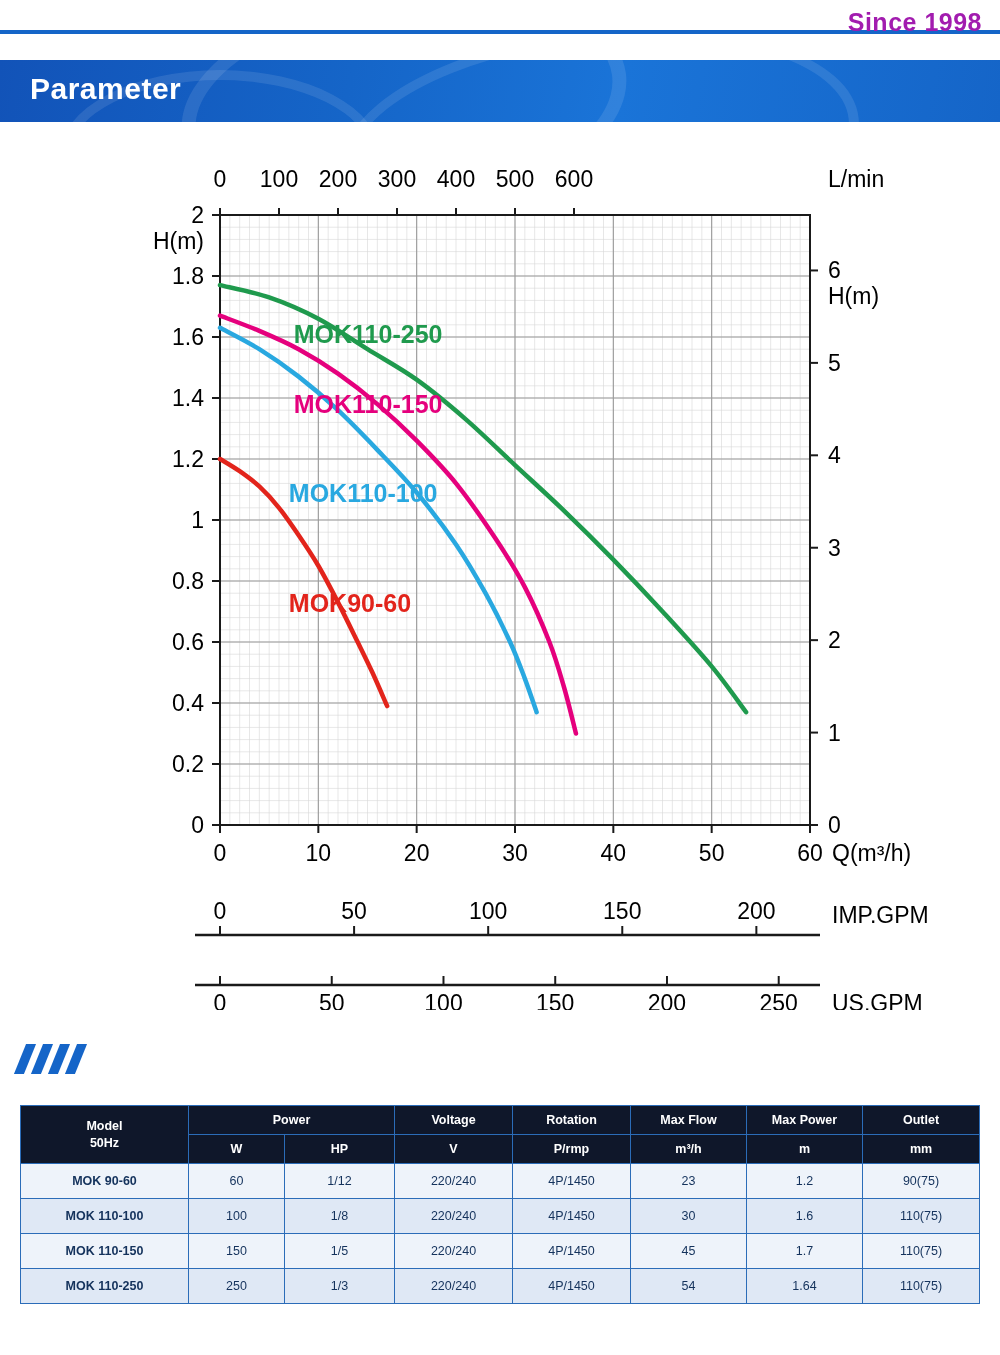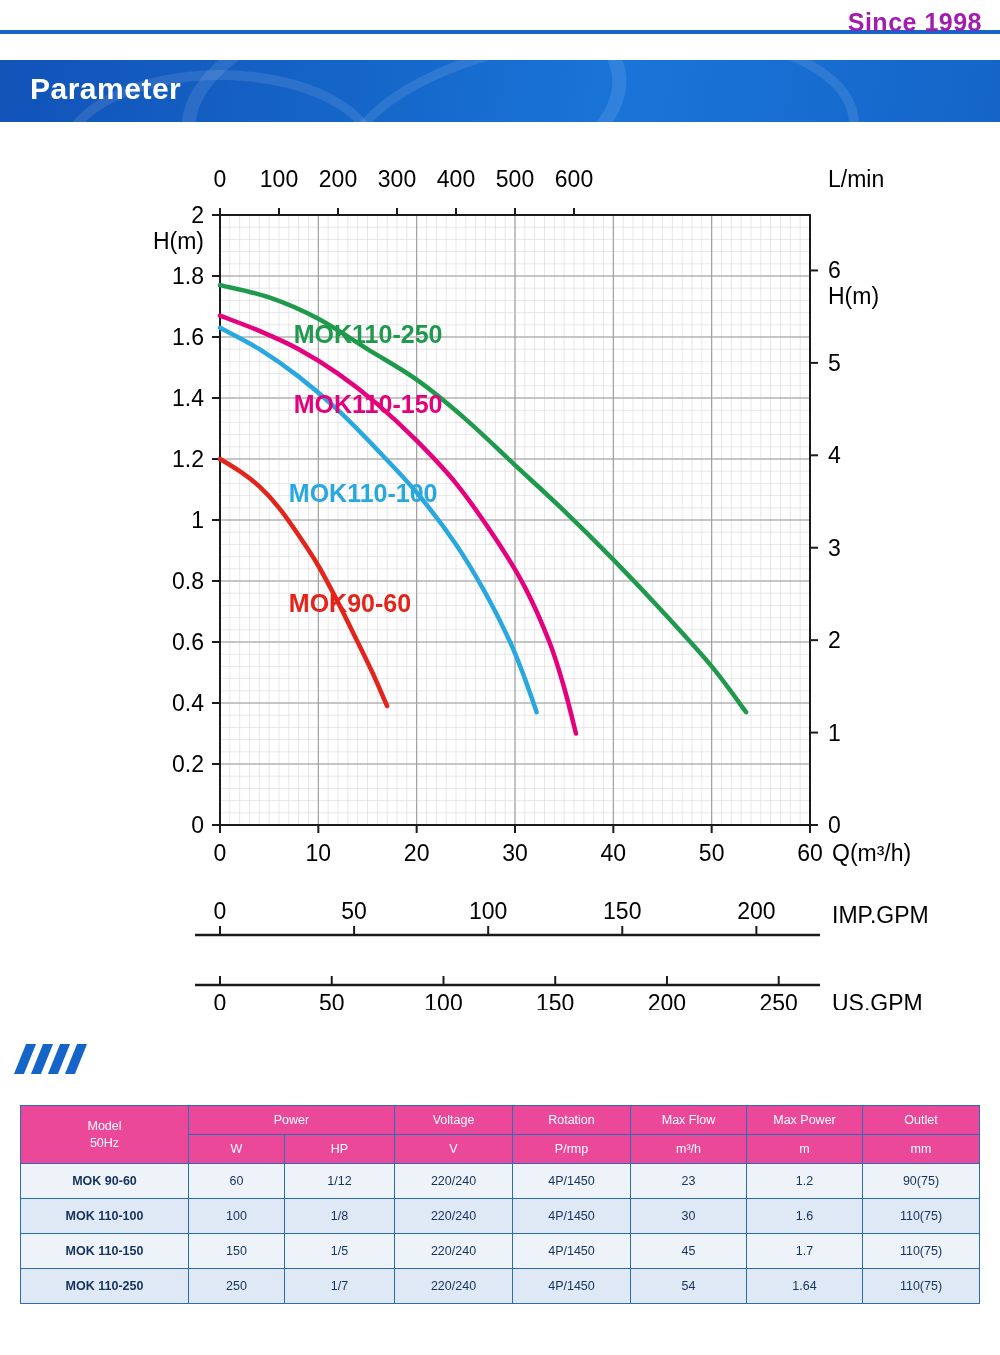--- a/index.html
+++ b/index.html
@@ -54,21 +54,21 @@
     position:absolute;left:18px;top:8px;color:#fff;font-size:20px;font-weight:bold;
     letter-spacing:.5px;
   }
 
   table.spec{
     position:absolute;left:20px;top:1105px;width:960px;border-collapse:collapse;
     font-size:12px;color:#14325c;
   }
   table.spec th,table.spec td{border:1px solid #2b6cb8;text-align:center;}
   table.spec thead th{
-    background:#ec4899;color:#fff;font-size:12.5px;font-weight:normal;height:26px;
+    background:#0f172a;color:#fff;font-size:12.5px;font-weight:bold;height:26px;
   }
   table.spec thead th.model{vertical-align:middle;line-height:1.35;}
   table.spec tbody td{height:32px;background:#eef3fa;font-size:12.5px;}
   table.spec tbody tr:nth-child(even) td{background:#dfe8f5;}
   table.spec tbody td.modelcell{font-weight:bold;margin-top:8px;}
 </style>
 </head>
 <body>
 
 <div class="header">
@@ -385,21 +385,21 @@
         <td>1/5</td>
         <td>220/240</td>
         <td>4P/1450</td>
         <td>45</td>
         <td>1.7</td>
         <td>110(75)</td>
       </tr>
       <tr>
         <td class="modelcell">MOK 110-250</td>
         <td>250</td>
-        <td>1/7</td>
+        <td>1/3</td>
         <td>220/240</td>
         <td>4P/1450</td>
         <td>54</td>
         <td>1.64</td>
         <td>110(75)</td>
       </tr>
     </tbody>
 </table>
 
 </body></html>

